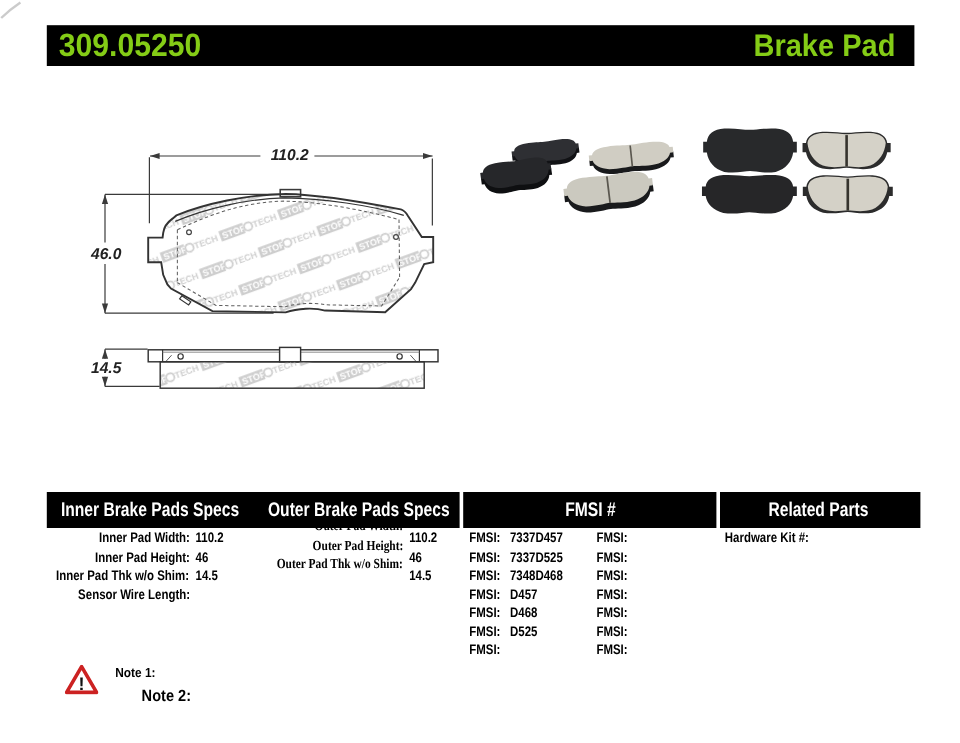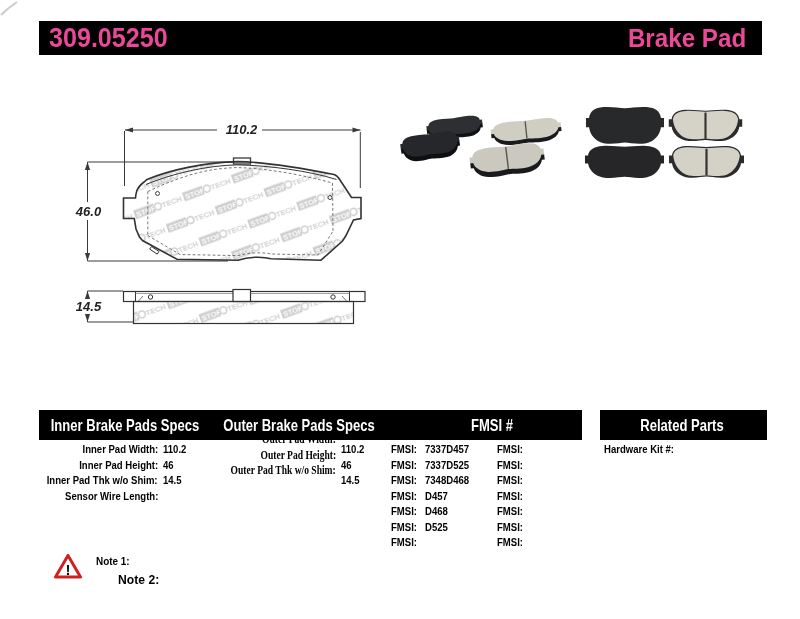--- a/index.html
+++ b/index.html
@@ -1,18 +1,18 @@
 <!DOCTYPE html>
 <html><head>
 <meta charset="utf-8">
 <style>
 html,body{margin:0;padding:0;}
 body{width:800px;height:619px;background:#fff;font-family:"Liberation Sans",sans-serif;position:relative;overflow:hidden;}
 .abs{position:absolute;}
-.hbar{position:absolute;left:39px;top:21px;width:723px;height:34px;background:#000;color:#ec4899;}
+.hbar{position:absolute;left:39px;top:21px;width:723px;height:34px;background:#000;color:#84cc16;}
 .hleft{position:absolute;left:10px;top:0;line-height:34px;font-size:27px;font-weight:bold;transform:scaleX(0.93);transform-origin:left center;white-space:nowrap;}
 .hright{position:absolute;right:16px;top:0;line-height:34px;font-size:26px;font-weight:bold;transform:scaleX(0.93);transform-origin:right center;white-space:nowrap;}
 .tbar{position:absolute;top:410px;height:30px;background:#000;color:#fff;}
 .tt{position:absolute;top:0;line-height:30px;font-size:16.5px;font-weight:bold;white-space:nowrap;}
 .ttc{transform:translateX(-50%) scaleX(0.79);}
 .row{position:absolute;font-size:11.5px;font-weight:bold;white-space:nowrap;color:#000;}
 .sx{display:inline-block;transform:scaleX(0.83);transform-origin:left center;}
 .sxr{display:inline-block;transform:scaleX(0.83);transform-origin:right center;}
 .lab{position:absolute;text-align:right;}
 </style>
@@ -137,25 +137,25 @@
   <use href="#padface" fill="#d5d2c8"></use>
   <line x1="0" y1="-17" x2="0" y2="19" stroke="#35332d" stroke-width="3"></line>
 </g>
 <g id="f-4" transform="translate(706.5,161.5) scale(0.735,0.74)">
   <use href="#padshape" fill="#2c2c2c"></use>
   <use href="#padface" fill="#d4d1c7"></use>
   <line x1="0" y1="-17" x2="0" y2="19" stroke="#35332d" stroke-width="3"></line>
 </g>
 </svg>
 
-<div class="tbar" style="left:39px;width:344px;padding-left:16px;">
+<div class="tbar" style="left:39px;width:344px;">
   <span class="tt ttc" style="left:86px;">Inner Brake Pads Specs</span>
   <span class="tt ttc" style="left:260px;">Outer Brake Pads Specs</span>
 </div>
-<div class="tbar" style="left:386px;width:196px;">
+<div class="tbar" style="left:386px;width:211px;">
   <span class="tt ttc" style="left:106px;">FMSI #</span>
 </div>
 <div class="tbar" style="left:599.5px;width:167px;">
   <span class="tt ttc" style="left:82px;">Related Parts</span>
 </div>
 
 <div class="row lab" style="top:442.3px;width:158px;left:0;line-height:15.5px;">
   <span class="sxr">Inner Pad Width:</span><br>
   <span class="sxr">Inner Pad Height:</span><br>
   <span class="sxr">Inner Pad Thk w/o Shim:</span><br>

